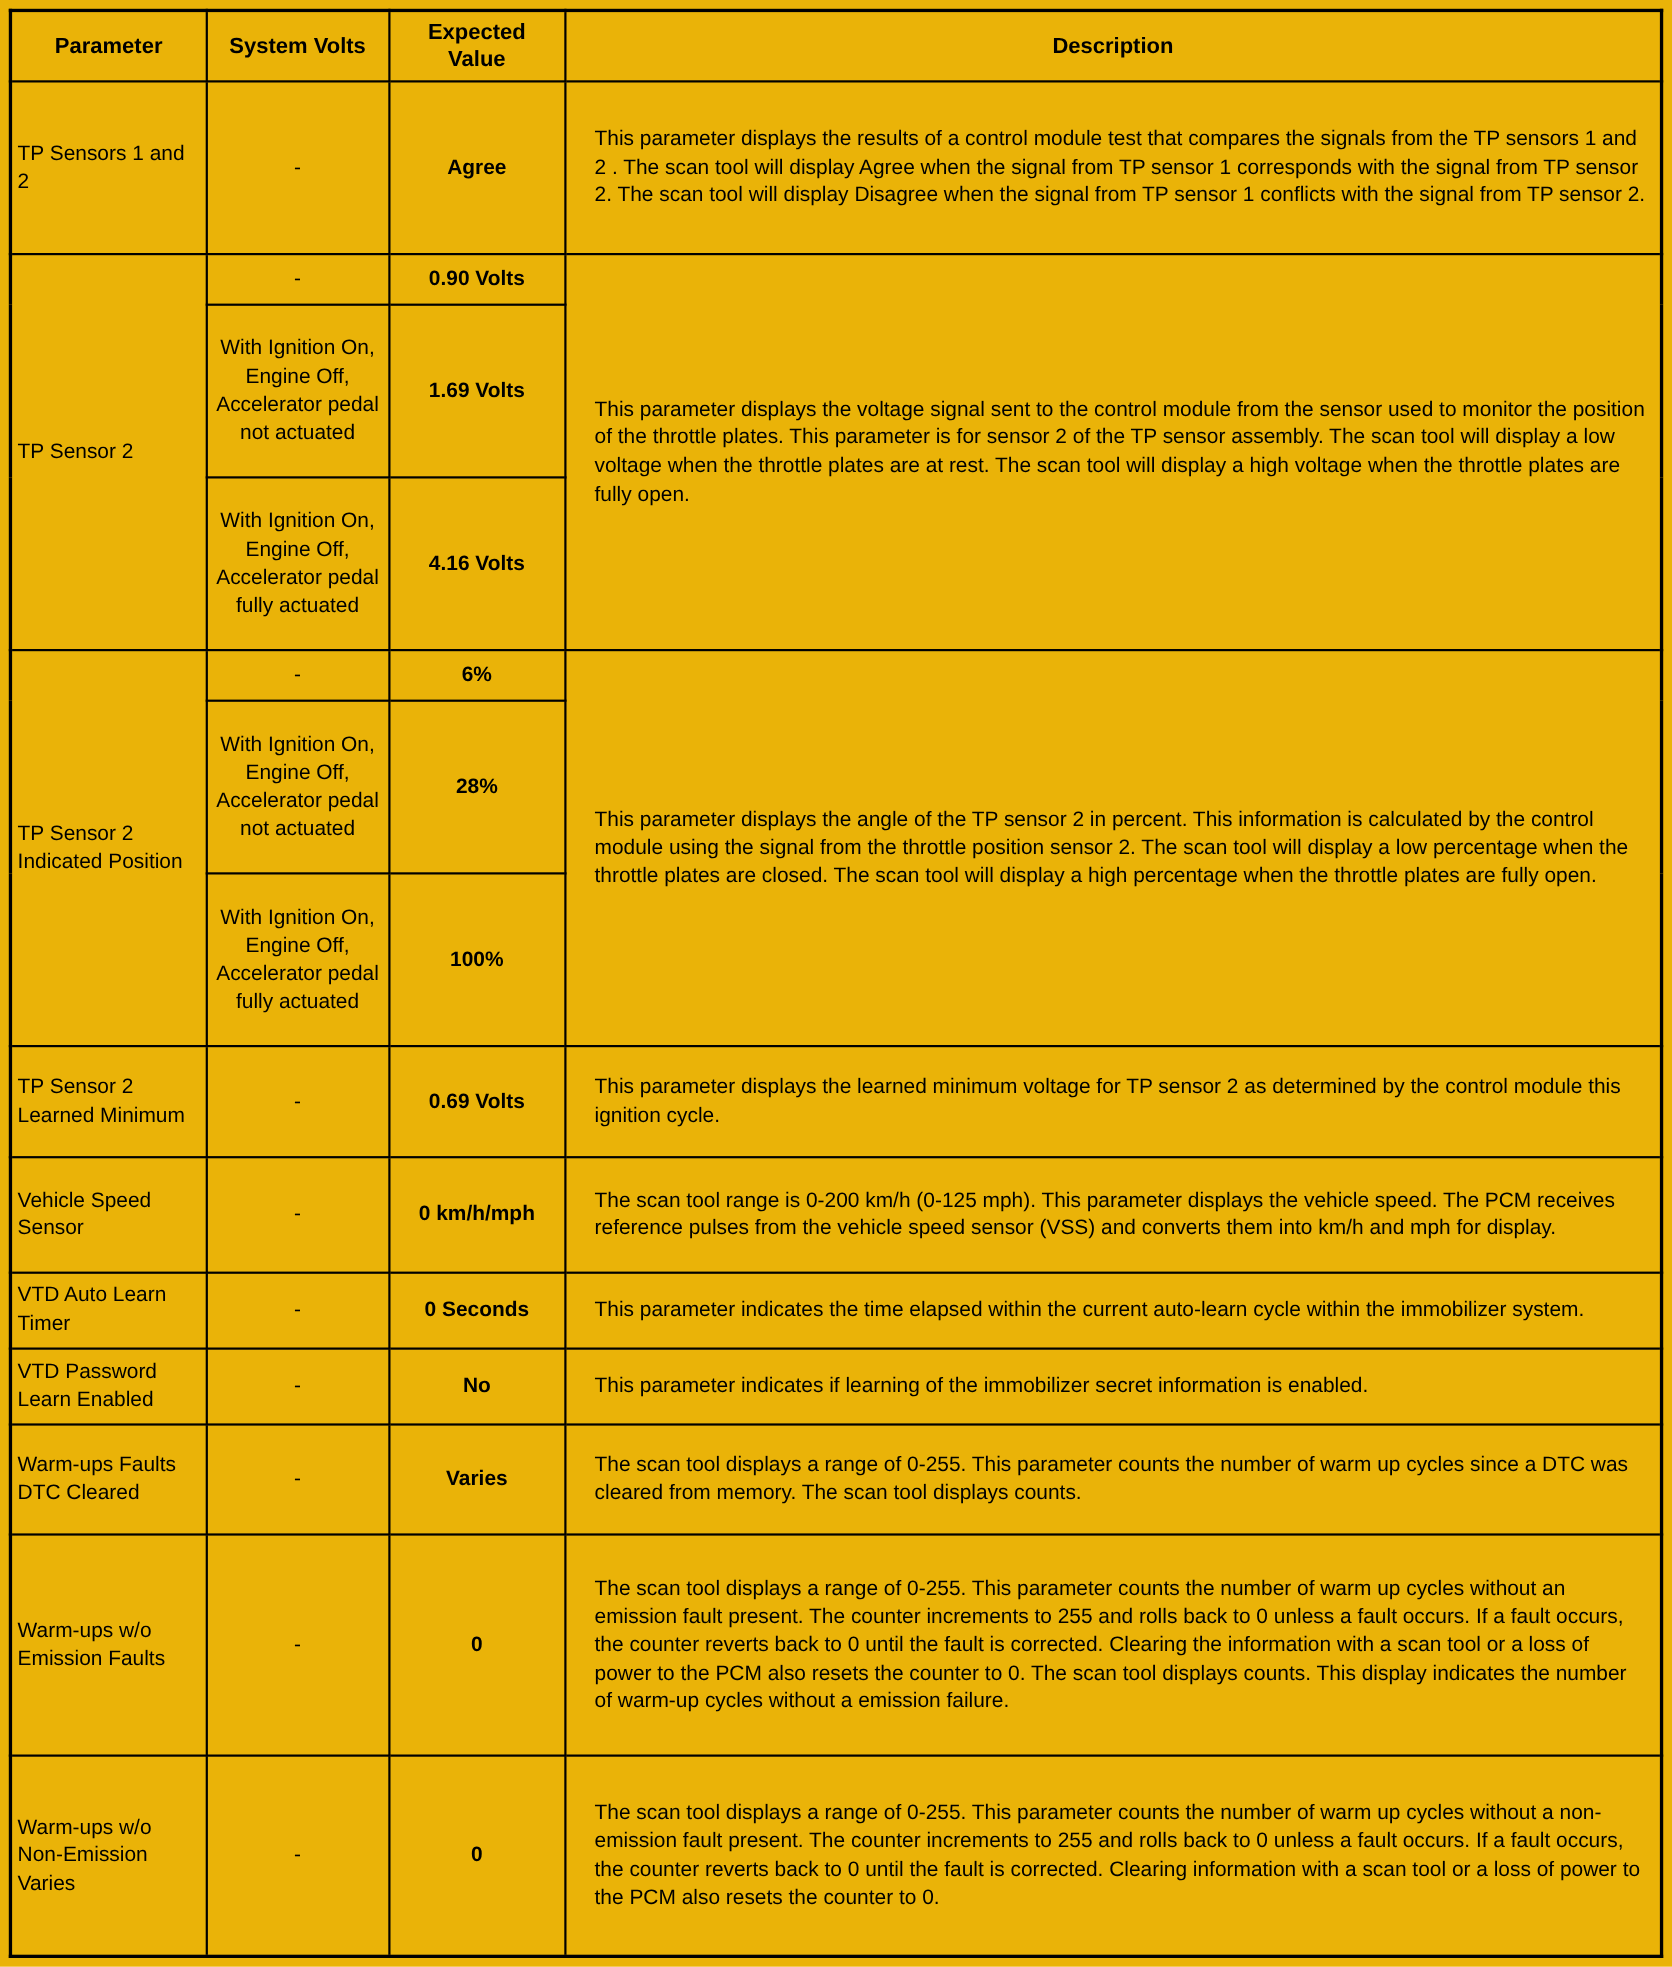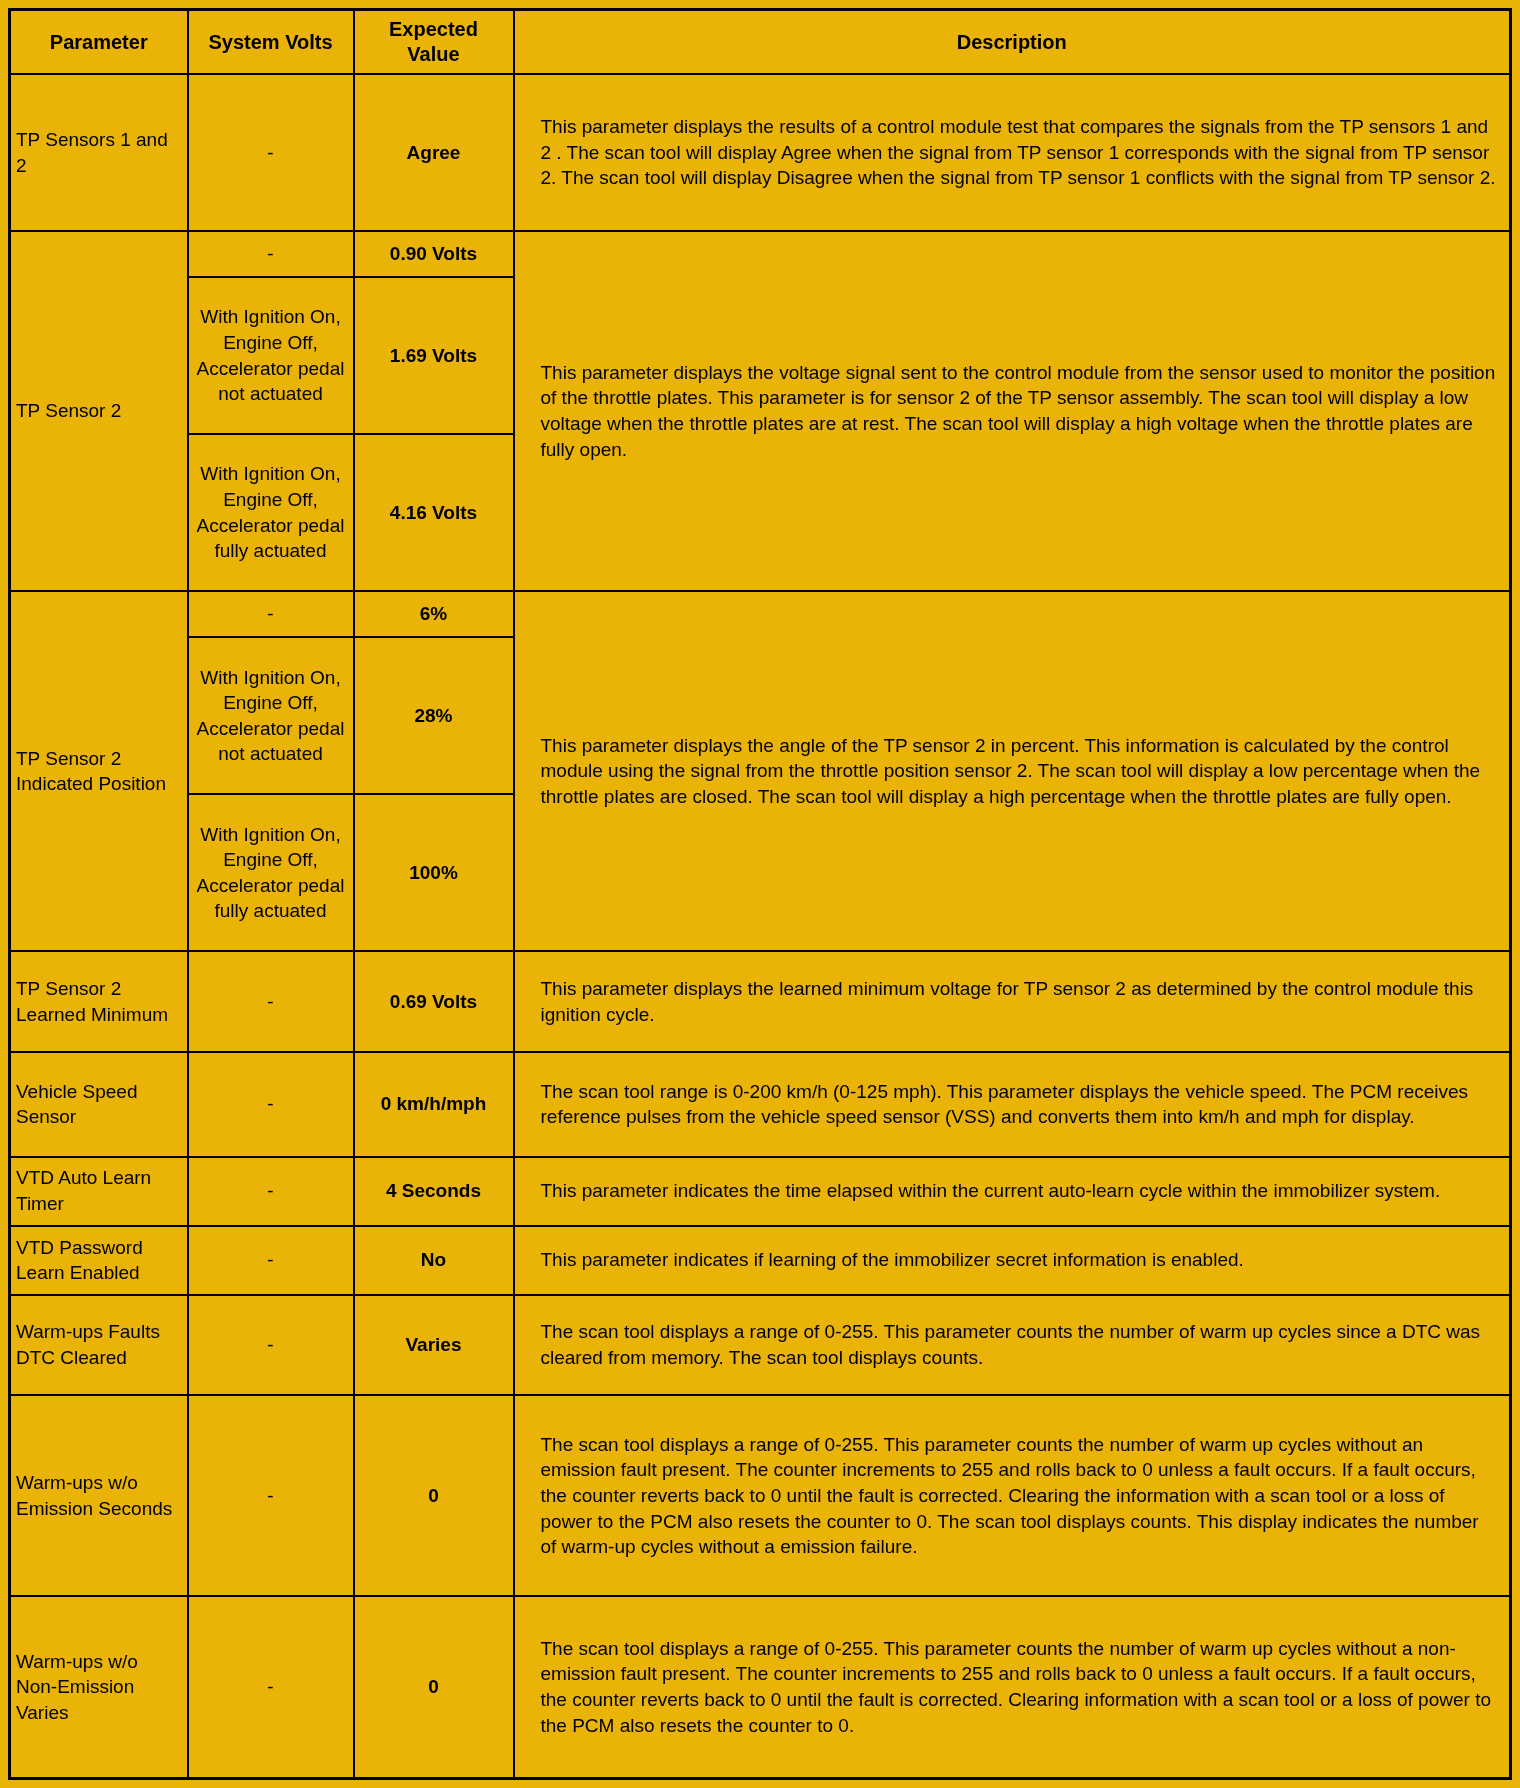--- a/index.html
+++ b/index.html
@@ -132,40 +132,40 @@
       <tr style="height:100px">
         <td class="param-cell">Vehicle Speed Sensor</td>
         <td class="state-cell">-</td>
         <td class="value-cell">0 km/h/mph</td>
         <td class="desc-cell">The scan tool range is 0-200 km/h (0-125 mph). This parameter displays the vehicle speed. The PCM receives reference pulses from the vehicle speed sensor (VSS) and converts them into km/h and mph for display.</td>
       </tr>
 
       <tr style="height:66px">
         <td class="param-cell">VTD Auto Learn Timer</td>
         <td class="state-cell">-</td>
-        <td class="value-cell">4 Seconds</td>
+        <td class="value-cell">0 Seconds</td>
         <td class="desc-cell">This parameter indicates the time elapsed within the current auto-learn cycle within the immobilizer system.</td>
       </tr>
 
       <tr style="height:66px">
         <td class="param-cell">VTD Password Learn Enabled</td>
         <td class="state-cell">-</td>
         <td class="value-cell">No</td>
         <td class="desc-cell">This parameter indicates if learning of the immobilizer secret information is enabled.</td>
       </tr>
 
       <tr style="height:96px">
         <td class="param-cell">Warm-ups Faults DTC Cleared</td>
         <td class="state-cell">-</td>
         <td class="value-cell">Varies</td>
         <td class="desc-cell">The scan tool displays a range of 0-255. This parameter counts the number of warm up cycles since a DTC was cleared from memory. The scan tool displays counts.</td>
       </tr>
 
       <tr style="height:192px">
-        <td class="param-cell">Warm-ups w/o Emission Seconds</td>
+        <td class="param-cell">Warm-ups w/o Emission Faults</td>
         <td class="state-cell">-</td>
         <td class="value-cell">0</td>
         <td class="desc-cell">The scan tool displays a range of 0-255. This parameter counts the number of warm up cycles without an emission fault present. The counter increments to 255 and rolls back to 0 unless a fault occurs. If a fault occurs, the counter reverts back to 0 until the fault is corrected. Clearing the information with a scan tool or a loss of power to the PCM also resets the counter to 0. The scan tool displays counts. This display indicates the number of warm-up cycles without a emission failure.</td>
       </tr>
 
       <tr style="height:174px">
         <td class="param-cell">Warm-ups w/o Non-Emission Varies</td>
         <td class="state-cell">-</td>
         <td class="value-cell">0</td>
         <td class="desc-cell">The scan tool displays a range of 0-255. This parameter counts the number of warm up cycles without a non-emission fault present. The counter increments to 255 and rolls back to 0 unless a fault occurs. If a fault occurs, the counter reverts back to 0 until the fault is corrected. Clearing information with a scan tool or a loss of power to the PCM also resets the counter to 0.</td>

